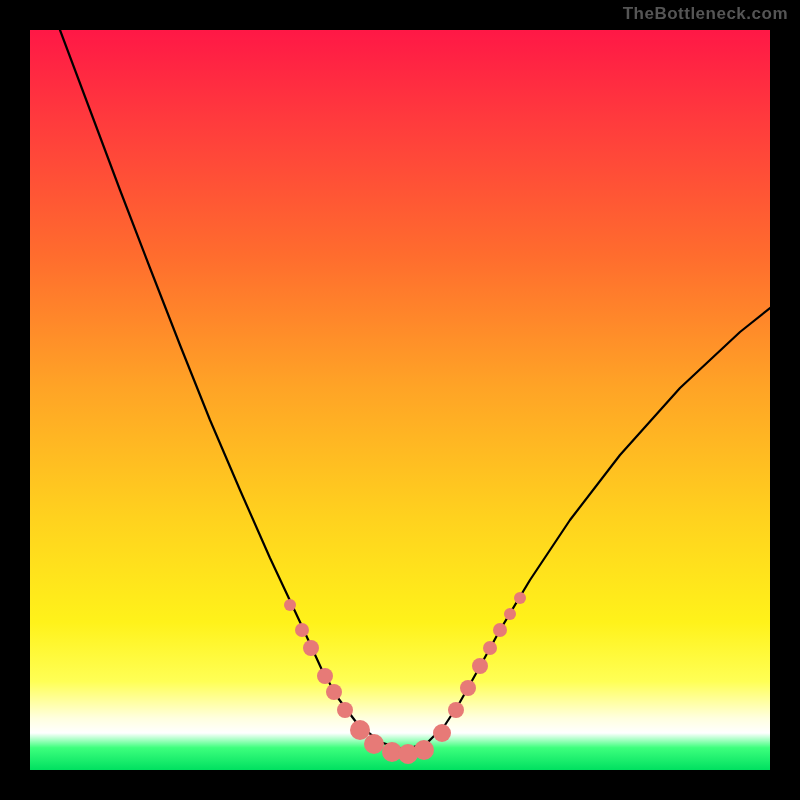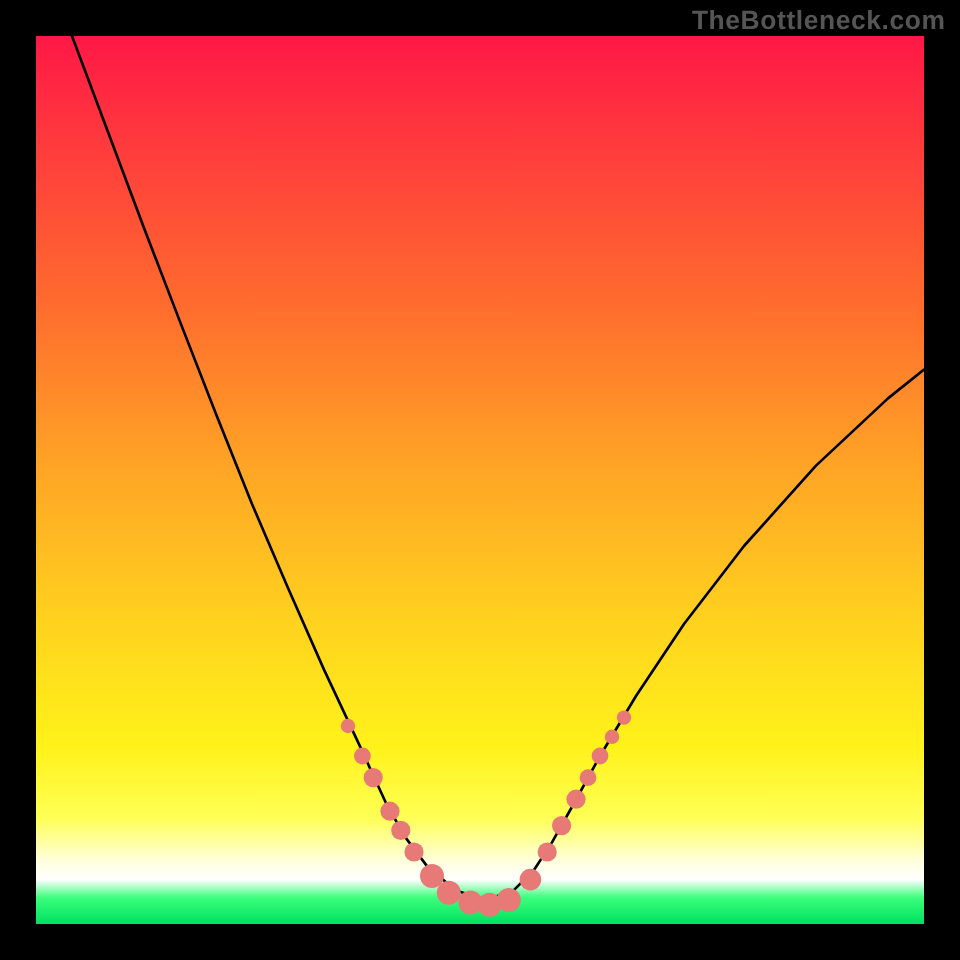--- a/index.html
+++ b/index.html
@@ -13,21 +13,21 @@
     position: relative;
     width: 800px;
     height: 800px;
     background: #000000;
   }
   .watermark {
     position: absolute;
     top: 4px;
     right: 12px;
     font-family: Arial, Helvetica, sans-serif;
-    font-size: 22px;
+    font-size: 17px;
     font-weight: bold;
     color: #555555;
     letter-spacing: 0.5px;
     z-index: 5;
   }
   .plot {
     position: absolute;
     left: 30px;
     top: 30px;
     width: 740px;

